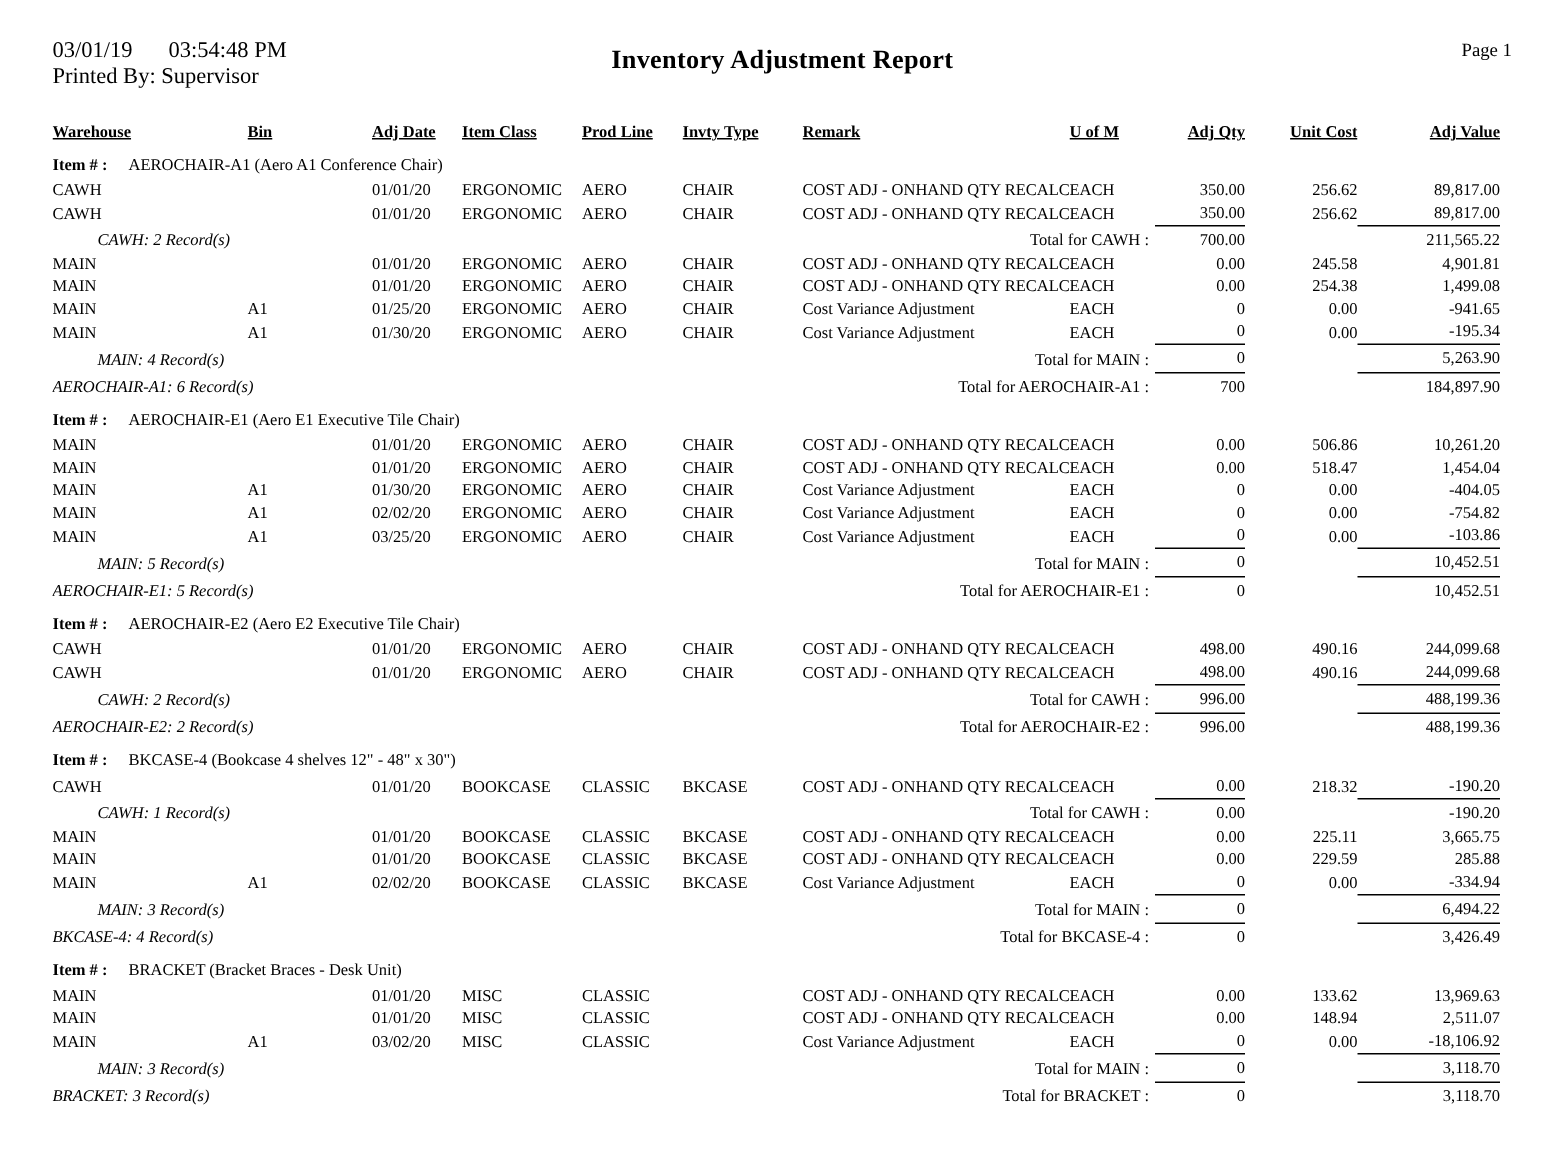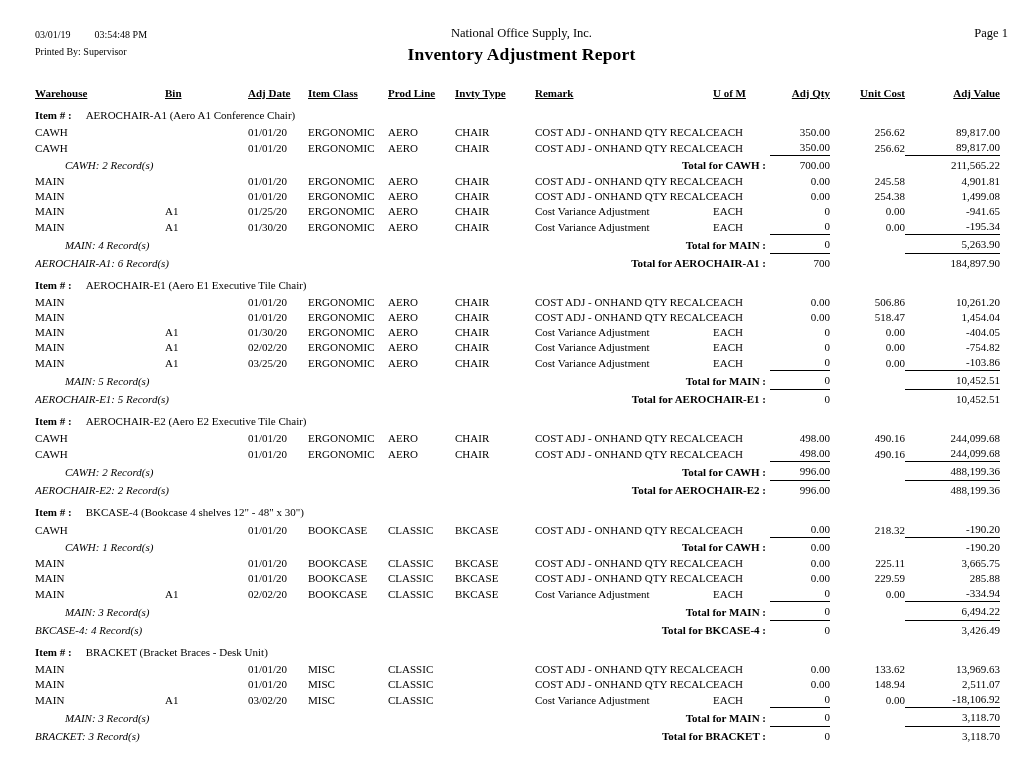--- a/index.html
+++ b/index.html
@@ -3,21 +3,21 @@
 <meta charset="utf-8">
 <style>
   html,body { margin:0; padding:0; background:#e8e8e8; }
   .page {
     width:1033px; height:766px; background:#ffffff; color:#000000;
     font-family:"Liberation Serif","DejaVu Serif",serif;
     position:relative; box-sizing:border-box; padding-top:26px;
     overflow:hidden; margin:0 auto;
   }
   .report-header { display:flex; align-items:flex-start; padding:0 25px 0 35px; }
-  .hdr-left  { width:290px; font-size:10px; line-height:17px; }
+  .hdr-left  { width:290px; font-size:15px; line-height:17px; }
   .hdr-center{ flex:1; text-align:center; }
   .hdr-right { width:290px; text-align:right; font-size:12.5px; }
   .hdr-time  { margin-left:24px; }
   .company-name { font-size:12.5px; line-height:15px; }
   .report-title { font-size:17.5px; font-weight:bold; line-height:22px; margin-top:2px; letter-spacing:0.2px; }
 
   table.report {
     margin:22px 0 0 35px; width:965px;
     border-collapse:collapse; table-layout:fixed;
   }
@@ -27,36 +27,35 @@
   .col-right { text-align:right; }
   td { line-height:15px; }
   .row-item-header td { padding-top:6px; padding-bottom:2px; }
   .item-label { font-weight:bold; }
   .item-name { margin-left:14px; }
   .row-total td { padding-top:2px; padding-bottom:2px; line-height:14px; }
   .row-total td.ol { border-top:1px solid #000; }
   .tot-wrap { display:flex; justify-content:space-between; align-items:flex-end; }
   .note { font-style:italic; }
   .note-indent { padding-left:30px; }
-  .tlabel { font-weight:bold; padding-right:4px; }
+  .tlabel { font-weight:normal; padding-right:4px; }
   .b { font-weight:normal; }
 </style>
 </head>
 <body>
 
 <div class="page">
   <div class="report-header">
     <div class="hdr-left">
       <div>
         <span>03/01/19</span><span class="hdr-time">03:54:48 PM</span>
       </div>
       <div>Printed By: Supervisor</div>
     </div>
     <div class="hdr-center">
-      <div class="company-name">National Office Supply, Inc.</div>
       <div class="report-title">Inventory Adjustment Report</div>
     </div>
     <div class="hdr-right">Page 1</div>
   </div>
 
   <table class="report">
     <colgroup>
         <col style="width: 130px;">
         <col style="width: 83px;">
         <col style="width: 60px;">

